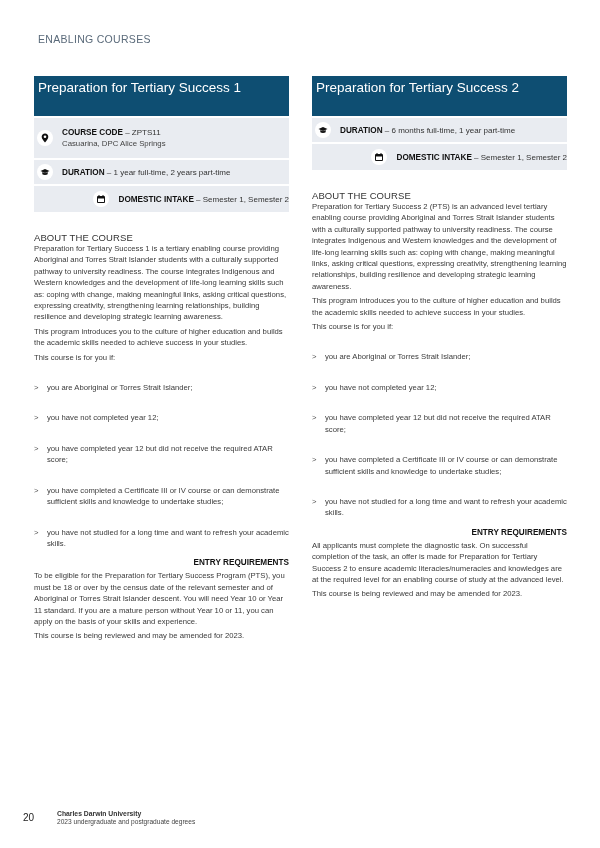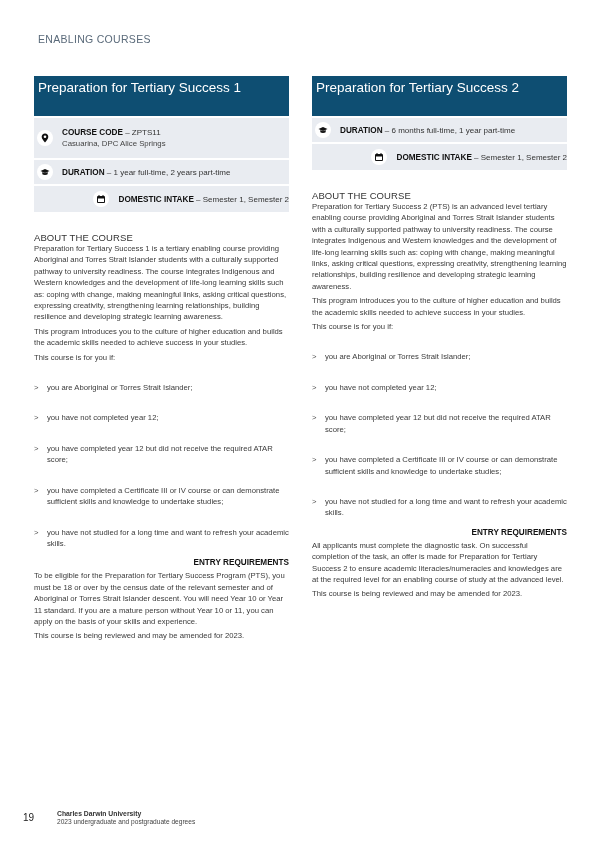--- a/index.html
+++ b/index.html
@@ -111,15 +111,15 @@
     <li>you have not completed year 12;</li>
     <li>you have completed year 12 but did not receive the required ATAR score;</li>
     <li>you have completed a Certificate III or IV course or can demonstrate sufficient skills and knowledge to undertake studies;</li>
     <li>you have not studied for a long time and want to refresh your academic skills.</li>
   </ul>
   <div class="entry-h">ENTRY REQUIREMENTS</div>
   <p class="body tight">All applicants must complete the diagnostic task. On successful completion of the task, an offer is made for Preparation for Tertiary Success 2 to ensure academic literacies/numeracies and knowledges are at the required level for an enabling course of study at the advanced level.</p>
   <p class="body tight">This course is being reviewed and may be amended for 2023.</p>
 </div>
 
-<div class="footer-num">19</div>
+<div class="footer-num">20</div>
 <div class="footer-org">Charles Darwin University</div>
 <div class="footer-sub">2023 undergraduate and postgraduate degrees</div>
 
 </body></html>

